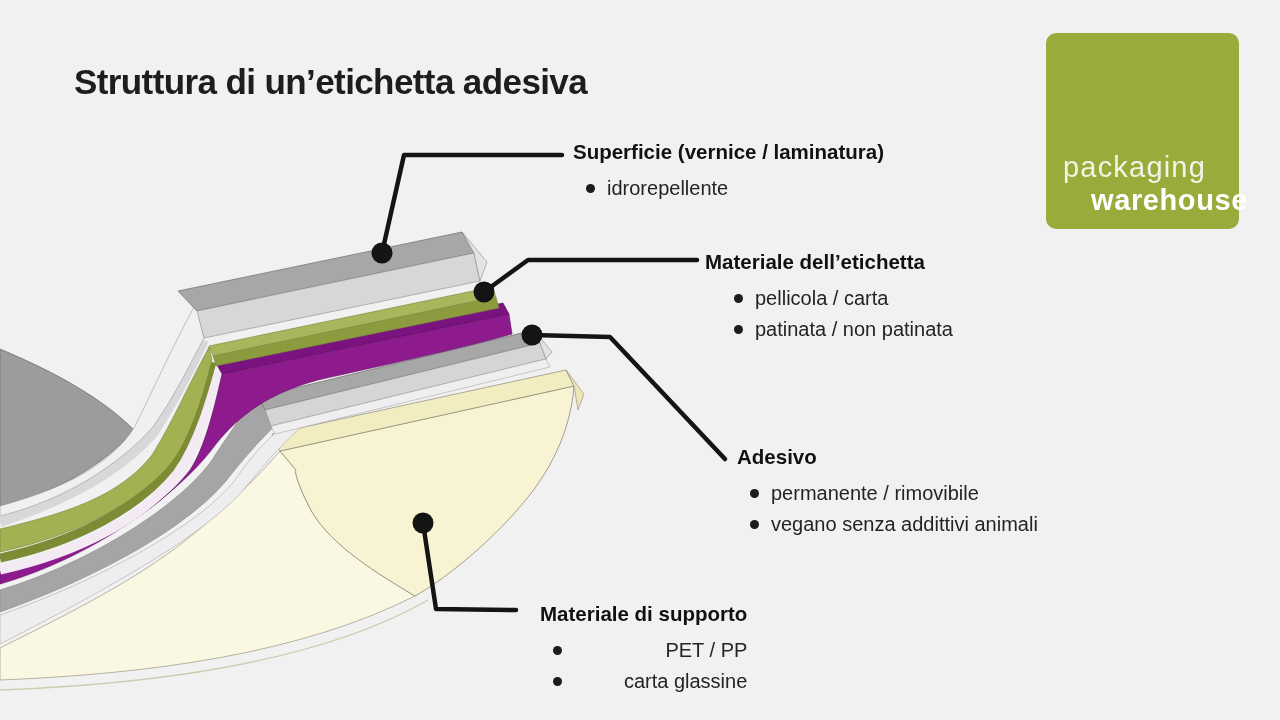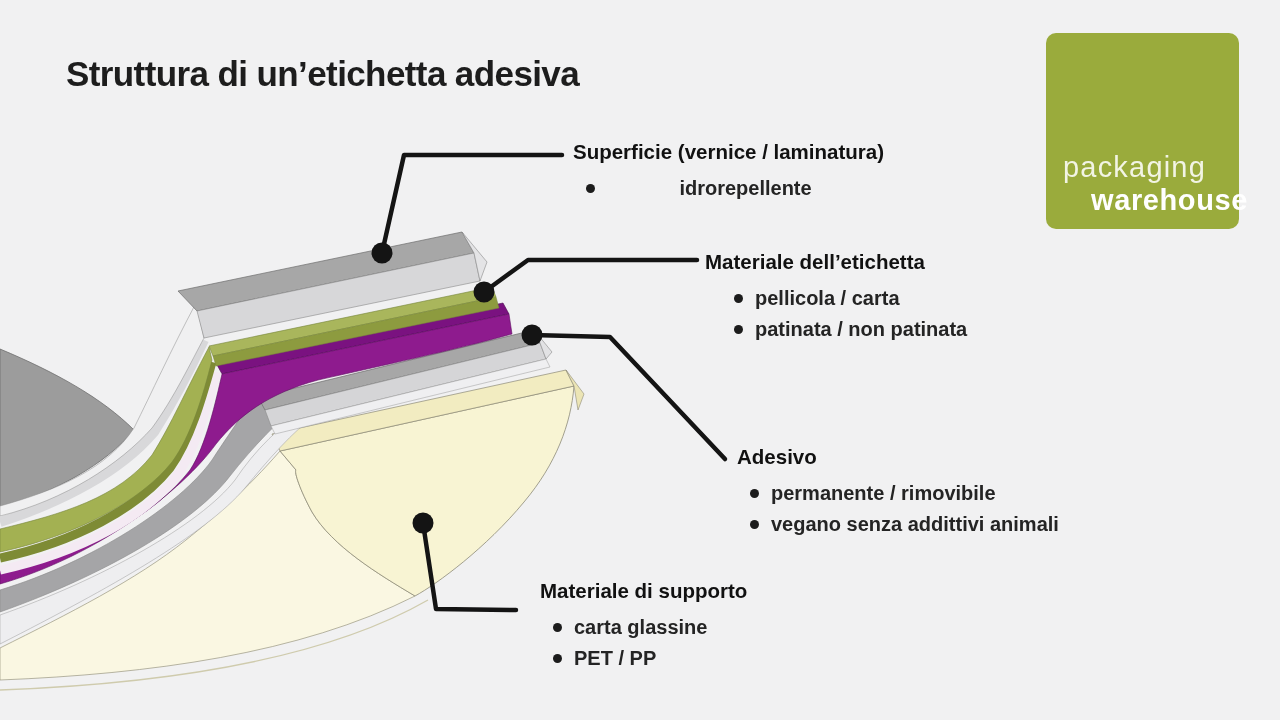--- a/index.html
+++ b/index.html
@@ -1,31 +1,31 @@
 <!DOCTYPE html>
 <html><head>
 <meta charset="utf-8">
 <style>
   html,body{margin:0;padding:0;}
   body{font-family:"Liberation Sans","DejaVu Sans",sans-serif;background:#e4e4e6;}
   .stage{position:relative;width:1280px;height:720px;margin:0 auto;background:#f1f1f2;overflow:hidden;}
   .art{position:absolute;left:0;top:0;width:1280px;height:720px;}
-  .page-title{position:absolute;left:62px;top:50px;margin:4px;font-size:35px;font-weight:800;
+  .page-title{position:absolute;left:62px;top:50px;margin:12px;font-size:35px;font-weight:800;
     letter-spacing:-0.6px;color:#1d1d1d;}
   .callout{position:absolute;}
   .callout-title{font-size:20.5px;line-height:26px;font-weight:700;color:#111;white-space:nowrap;}
   .callout ul{list-style:none;margin:8px 0 0;padding:0;}
-  .callout li{position:relative;padding-left:34px;font-size:20px;line-height:31px;color:#242424;white-space:nowrap;font-weight:bold;}
+  .callout li{position:relative;padding-left:34px;font-size:20px;line-height:31px;color:#242424;white-space:nowrap;}
   .callout li::before{content:"";position:absolute;left:13px;top:11px;width:9px;height:9px;border-radius:50%;background:#1c1c1c;}
-  .c1{left:573px;top:139px;text-align:center;}
+  .c1{left:573px;top:139px;}
   .c2{left:705px;top:249px;}
   .c2 li{padding-left:50px;}
   .c2 li::before{left:29px;}
   .c3{left:737px;top:444px;}
-  .c4{left:540px;top:578px;}
+  .c4{left:540px;top:601px;text-align:right;}
   .logo{position:absolute;left:1046px;top:33px;width:193px;height:196px;border-radius:10px;background:#9aab3c;}
   .logo-text{position:absolute;left:17px;bottom:12px;}
   .logo-line1{font-size:29px;line-height:33px;font-weight:400;color:#f2f4e4;letter-spacing:1.2px;}
   .logo-line2{font-size:29px;line-height:33px;font-weight:700;color:#ffffff;letter-spacing:0.6px;margin-left:28px;}
 </style>
 </head>
 <body>
 
 <div class="stage" style="background: rgb(241, 241, 242);">
 
@@ -108,22 +108,22 @@
     <div class="callout-title">Materiale dell’etichetta</div>
     <ul>
       <li>pellicola / carta</li>
       <li>patinata / non patinata</li>
     </ul>
   </div>
 
   <div class="callout c4">
     <div class="callout-title">Materiale di supporto</div>
     <ul>
+      <li>PET / PP</li>
       <li>carta glassine</li>
-      <li>PET / PP</li>
     </ul>
   </div>
 
   <div class="logo" style="background: rgb(154, 171, 60);">
     <div class="logo-text">
       <div class="logo-line1">packaging</div>
       <div class="logo-line2">warehouse</div>
     </div>
   </div>
 

